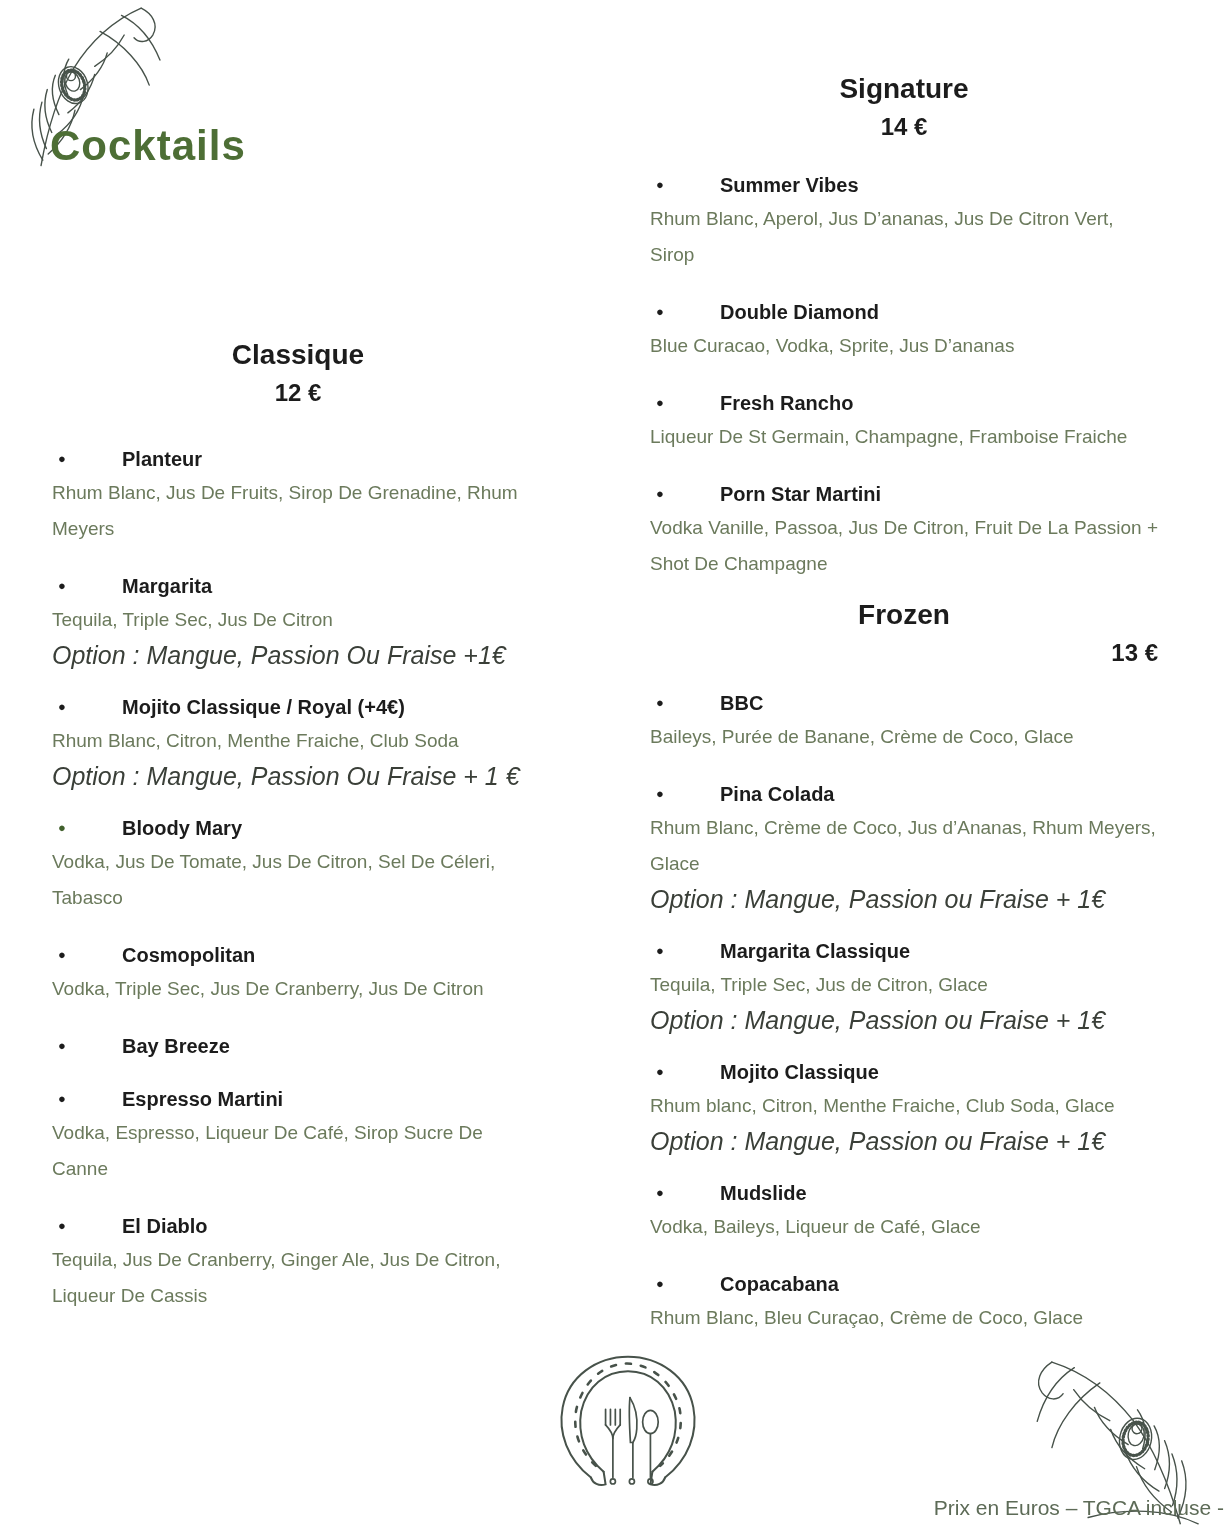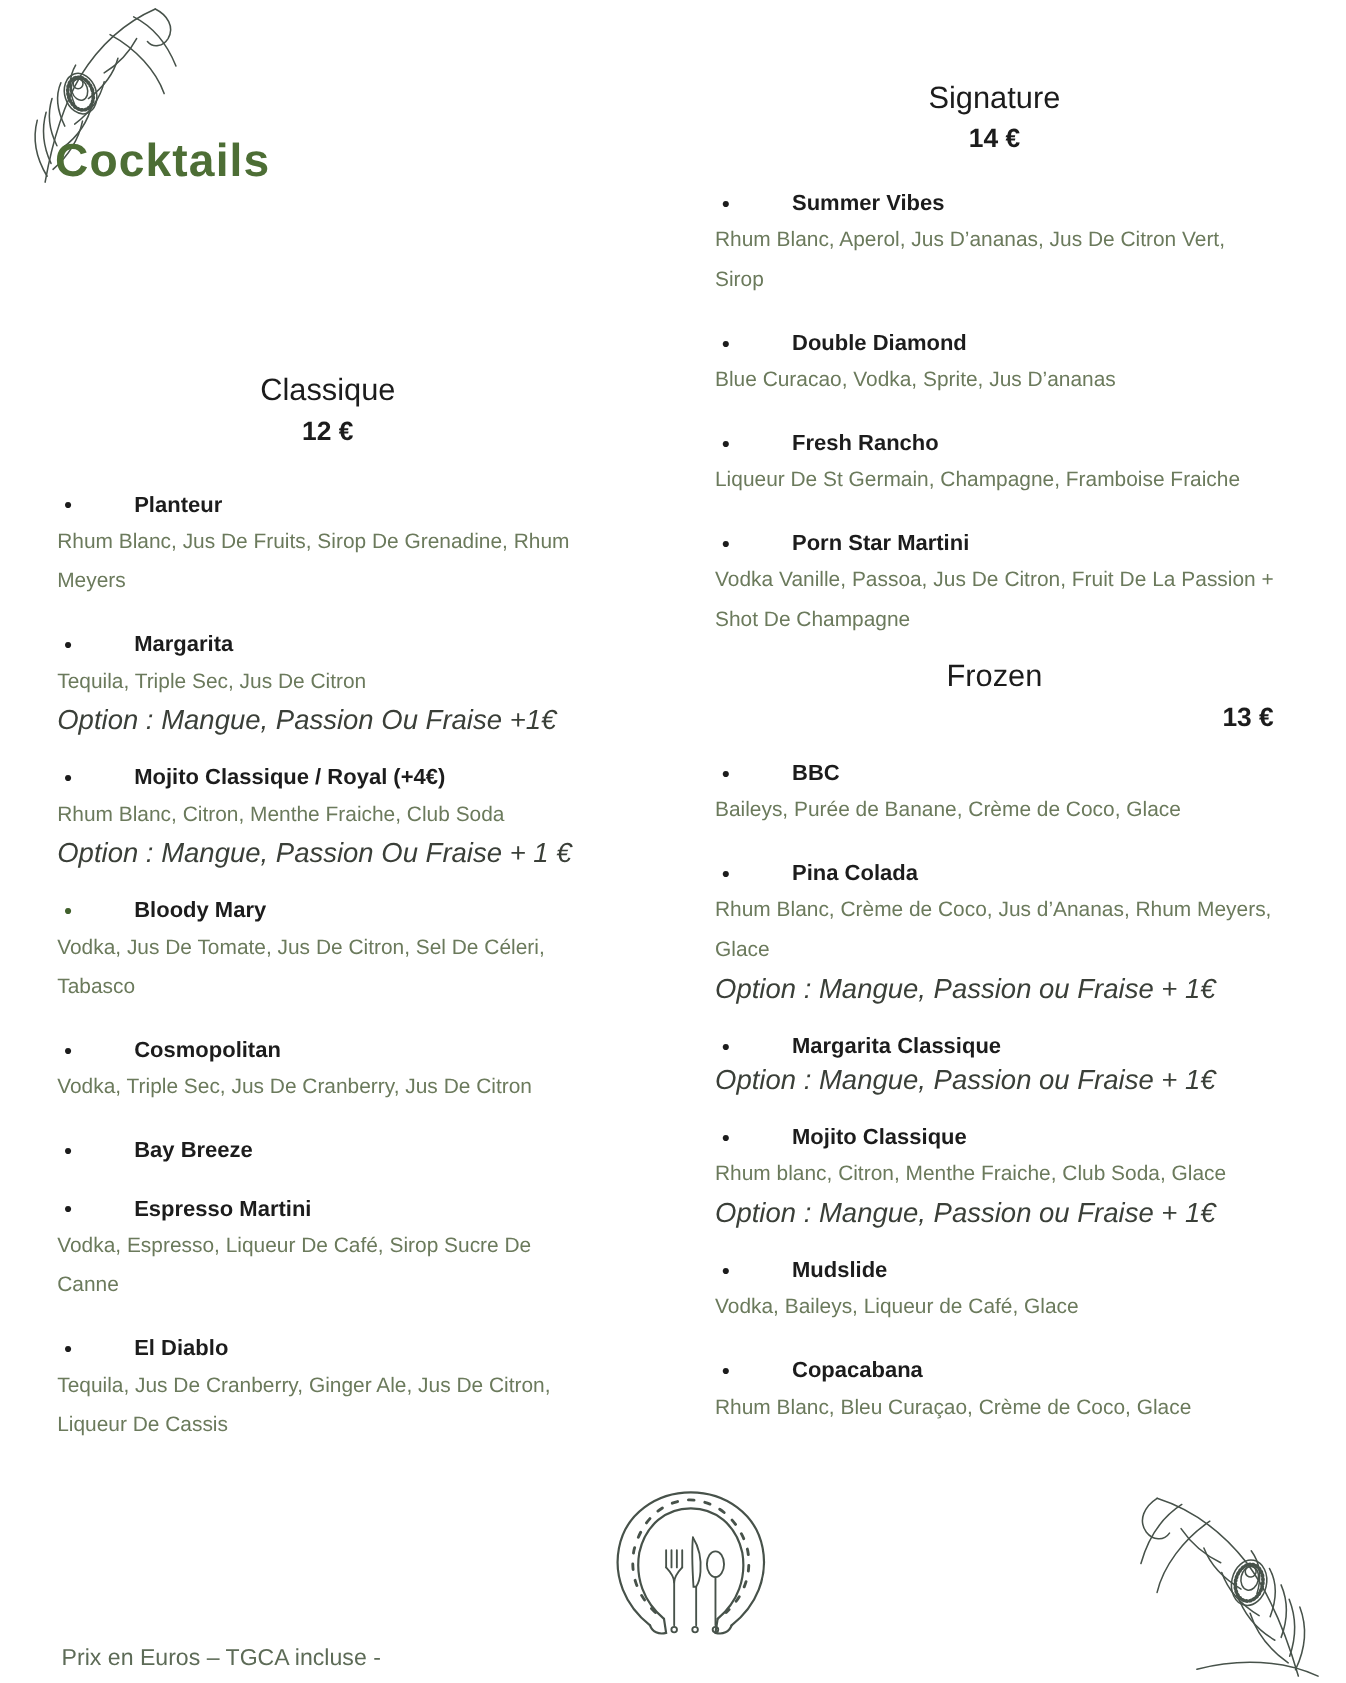--- a/index.html
+++ b/index.html
@@ -22,21 +22,21 @@
     position:absolute;top:122px;left:50px;width:500px;margin:0;
     font-size:42px;font-weight:bold;letter-spacing:1px;
     color:var(--title_green);
   }
   .col{position:absolute;}
   .col-classique{top:338px;left:52px;width:492px;}
   .col-signature{top:72px;left:650px;width:508px;}
   .col-frozen{top:598px;left:650px;width:508px;}
   .section-heading{
     margin:0;text-align:center;font-size:28px;line-height:34px;
-    font-weight:normal;color:var(--heading_black);
+    font-weight:bold;color:var(--heading_black);
   }
   .section-price{
     margin:6px 0 0 0;text-align:center;font-size:24px;line-height:30px;
     font-weight:bold;color:var(--heading_black);
   }
   .col-classique .section-price{margin-bottom:38px;}
   .col-signature .section-price{margin-bottom:30px;}
   .col-frozen .section-price{margin-bottom:22px;text-align:right;}
   .item{margin-bottom:26px;}
   .item-name{
@@ -53,21 +53,21 @@
     color:var(--ingredient_green);
   }
   .ingredients.justify{text-align:justify;}
   .option{
     margin:5px 0 0 0;font-size:25px;line-height:25px;font-style:italic;
     color:var(--option_gray);
   }
   .col-frozen .option{margin-bottom:10px;}
   .footer-note{
     position:absolute;top:1496px;left:56px;right:0;margin:0;
-    text-align:left;font-size:21px;color:var(--footer_green);
+    text-align:right;font-size:21px;color:var(--footer_green);
   }
   .art{position:absolute;}
   .feather-tl{top:-6px;left:16px;width:152px;height:184px;}
   .feather-br{top:1348px;left:1012px;width:206px;height:188px;transform:scale(-1,1) rotate(6deg);}
   .logo{top:1348px;left:550px;width:156px;height:148px;}
   .art path,.art ellipse,.art circle{vector-effect:non-scaling-stroke;}
 </style>
 </head>
 <body>
 
@@ -199,20 +199,21 @@
     </div>
 
     <div class="item">
       <div class="item-name"><span class="bullet">●</span><span>Pina Colada</span></div>
       <p class="ingredients">Rhum Blanc, Crème de Coco, Jus d’Ananas, Rhum Meyers, Glace</p>
       <p class="option">Option : Mangue, Passion ou Fraise + 1€</p>
     </div>
 
     <div class="item">
       <div class="item-name"><span class="bullet">●</span><span>Margarita Classique</span></div>
+      <p class="ingredients">Tequila, Triple Sec, Jus de Citron, Glace</p>
       <p class="option">Option : Mangue, Passion ou Fraise + 1€</p>
     </div>
 
     <div class="item">
       <div class="item-name"><span class="bullet">●</span><span>Mojito Classique</span></div>
       <p class="ingredients">Rhum blanc, Citron, Menthe Fraiche, Club Soda, Glace</p>
       <p class="option">Option : Mangue, Passion ou Fraise + 1€</p>
     </div>
 
     <div class="item">

